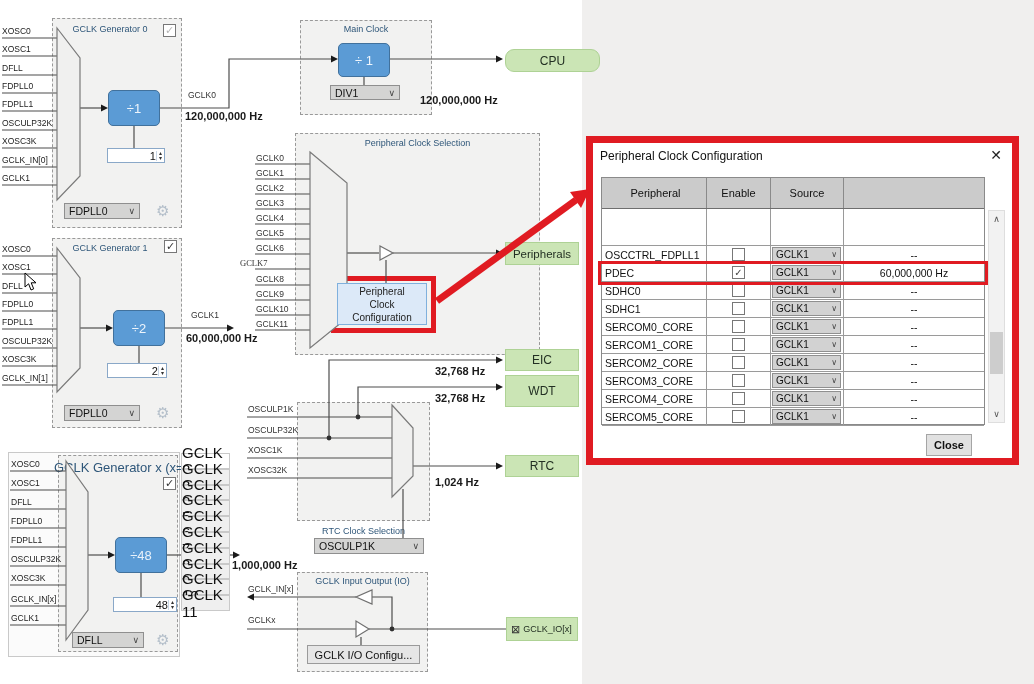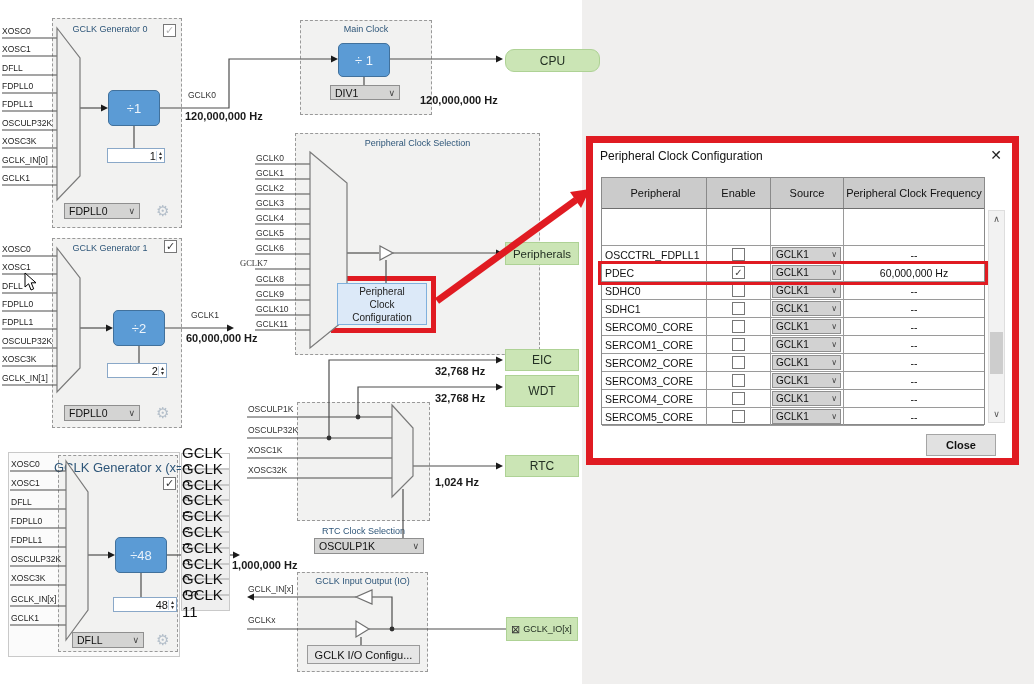--- a/index.html
+++ b/index.html
@@ -35,21 +35,21 @@
   .trow{display:flex;height:18px;border-bottom:1px solid #9a9a9a;box-sizing:border-box;}
   .trow.empty{height:37px;}
   .td{display:flex;align-items:center;font-size:10.5px;color:#111;border-right:1px solid #9a9a9a;box-sizing:border-box;position:relative;}
   .c1{width:105px;padding-left:3px;} .c2{width:64px;justify-content:center;} .c3{width:73px;} .c4{width:140px;justify-content:center;border-right:none;}
   .rowcbx{width:13px;height:13px;background:#fff;border:1px solid #777;box-sizing:border-box;display:flex;align-items:center;justify-content:center;font-size:10px;color:#444;line-height:10px;}
   .rowdd{margin:1px;width:69px;height:15px;background:#d2d2d2;border:1px solid #8f8f8f;box-sizing:border-box;display:flex;align-items:center;justify-content:space-between;padding:0 3px;font-size:10px;color:#111;}
   .rowdd .chev{font-size:8px;color:#444;}
   #scrollbar{position:absolute;left:395px;top:67px;width:17px;height:213px;background:#f2f2f2;border:1px solid #dedede;box-sizing:border-box;}
   .scr-arrow{position:absolute;left:0;width:15px;height:16px;text-align:center;font-size:9px;color:#555;line-height:16px;}
   #scr-thumb{position:absolute;left:1px;top:121px;width:13px;height:42px;background:#cdcdcd;}
-  #dlg-closebtn{position:absolute;left:333px;top:291px;width:70px;height:22px;background:#e1e1e1;border:1px solid #a5a5a5;box-sizing:border-box;display:flex;align-items:center;justify-content:center;font-size:11px;font-weight:700;color:#111;}
+  #dlg-closebtn{position:absolute;left:333px;top:291px;width:46px;height:22px;background:#e1e1e1;border:1px solid #a5a5a5;box-sizing:border-box;display:flex;align-items:center;justify-content:center;font-size:11px;font-weight:700;color:#111;}
   #redbox-row{position:absolute;left:598px;top:261px;width:390px;height:24px;border:3px solid #e01b22;box-sizing:border-box;z-index:12;}
   #redbox-btn{position:absolute;left:331px;top:276px;width:105px;height:57px;border:5px solid #e01b22;box-sizing:border-box;z-index:7;}
   #wires{position:absolute;left:0;top:0;z-index:9;pointer-events:none;}
   #cursor{position:absolute;left:24px;top:272px;z-index:20;pointer-events:none;}
   .iobox-icon{font-size:11px;margin-right:3px;color:#333;}
 </style>
 </head>
 <body>
 <div id="stage">
 
@@ -306,21 +306,20 @@
 
 <div id="dialog">
   <div id="dlg-title">Peripheral Clock Configuration</div>
   <div id="dlg-close">✕</div>
 
   <div id="tbl">
     <div class="thead">
       <div class="th c1">Peripheral</div>
       <div class="th c2">Enable</div>
       <div class="th c3" style="justify-content:center;">Source</div>
-      <div class="th c4">Peripheral Clock Frequency</div>
     </div>
     <div class="trow empty">
       <div class="td c1"></div>
           <div class="td c2"></div>
       <div class="td c3"></div>
           <div class="td c4"></div>
     </div>
 
     <div class="trow">
       <div class="td c1">OSCCTRL_FDPLL1</div>

